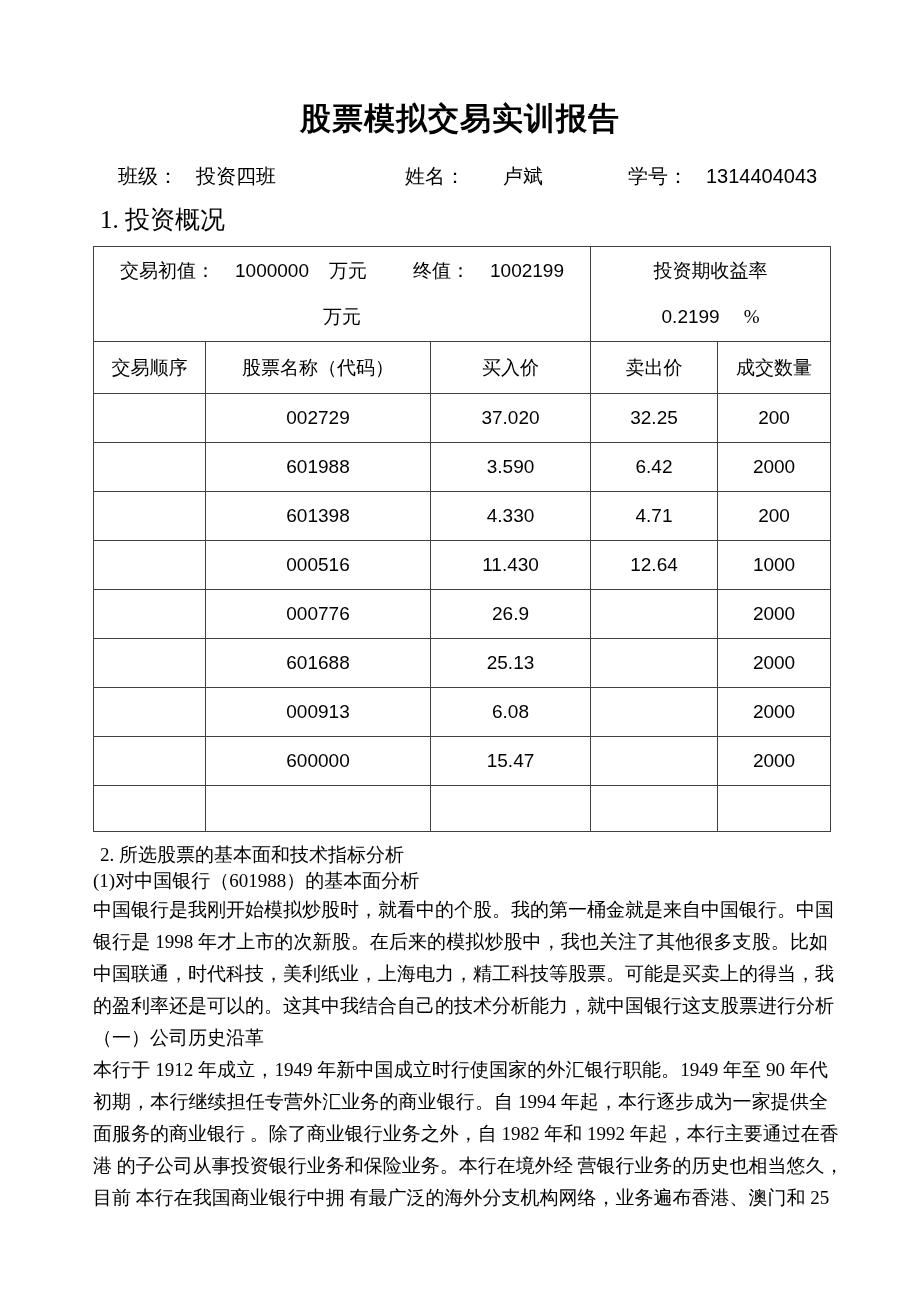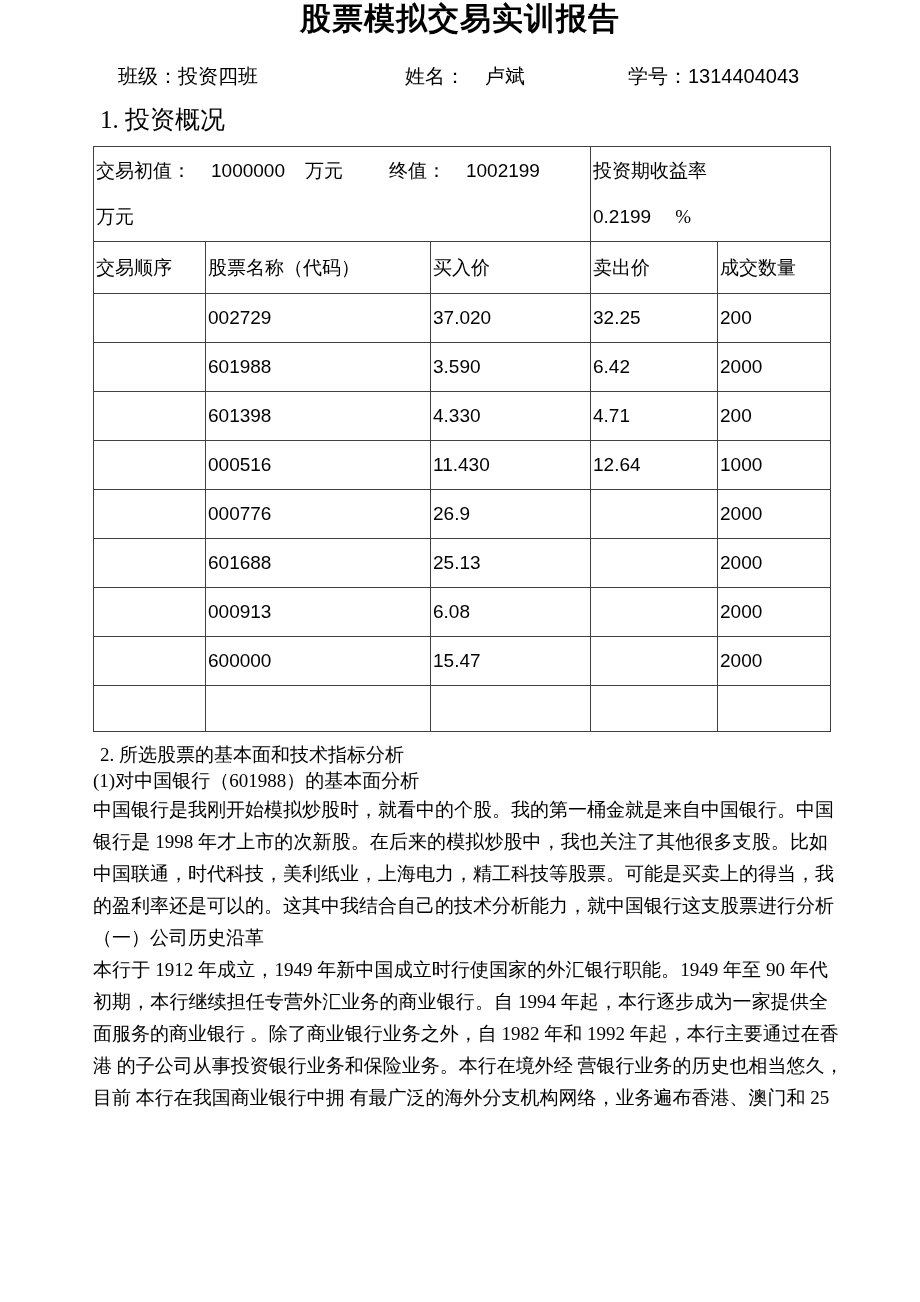--- a/index.html
+++ b/index.html
@@ -3,59 +3,60 @@
 <meta charset="utf-8">
 <style>
   * { margin: 0; padding: 0; box-sizing: border-box; }
   html, body { background: #ffffff; }
   .page {
     width: 920px;
     height: 1302px;
     background: #ffffff;
     color: #000000;
     font-family: "Liberation Serif", "DejaVu Serif", serif;
+    padding-top: 100px;
     overflow: hidden;
     position: relative;
   }
   .doc-title {
     text-align: center;
     font-size: 31px;
     font-weight: bold;
     line-height: 38px;
     letter-spacing: 1px;
     font-family: "Liberation Serif", "DejaVu Serif", serif;
   }
   .info-line {
     display: flex;
     margin-top: 24px;
     padding-left: 118px;
     font-size: 20px;
     line-height: 28px;
   }
-  .info-item { display: flex; }
+  .info-item { display: flex; gap: 18px; }
   .info-class { width: 287px; }
   .info-name  { width: 223px; }
   .info-name .info-value { margin-left: 20px; }
   .num { font-family: "Liberation Sans", "DejaVu Sans", sans-serif; }
   .sec-heading {
     margin-top: 16px;
     padding-left: 100px;
     font-size: 25px;
     line-height: 27px;
   }
   table.report-table {
     margin: 13px 0 0 93px;
     border-collapse: collapse;
     table-layout: fixed;
     width: 737px;
     font-size: 19px;
   }
   table.report-table td, table.report-table th {
     border: 1px solid #404040;
-    text-align: left;
+    text-align: center;
     vertical-align: middle;
     font-weight: normal;
     padding: 0 2px;
     overflow: hidden;
   }
   tr.summary-row td { height: 95px; }
   tr.header-row th { height: 52px; }
   tr.data-row td { height: 49px; }
   tr.empty-row td { height: 46px; }
   .summary-left-line1 span { display: inline-block; }

